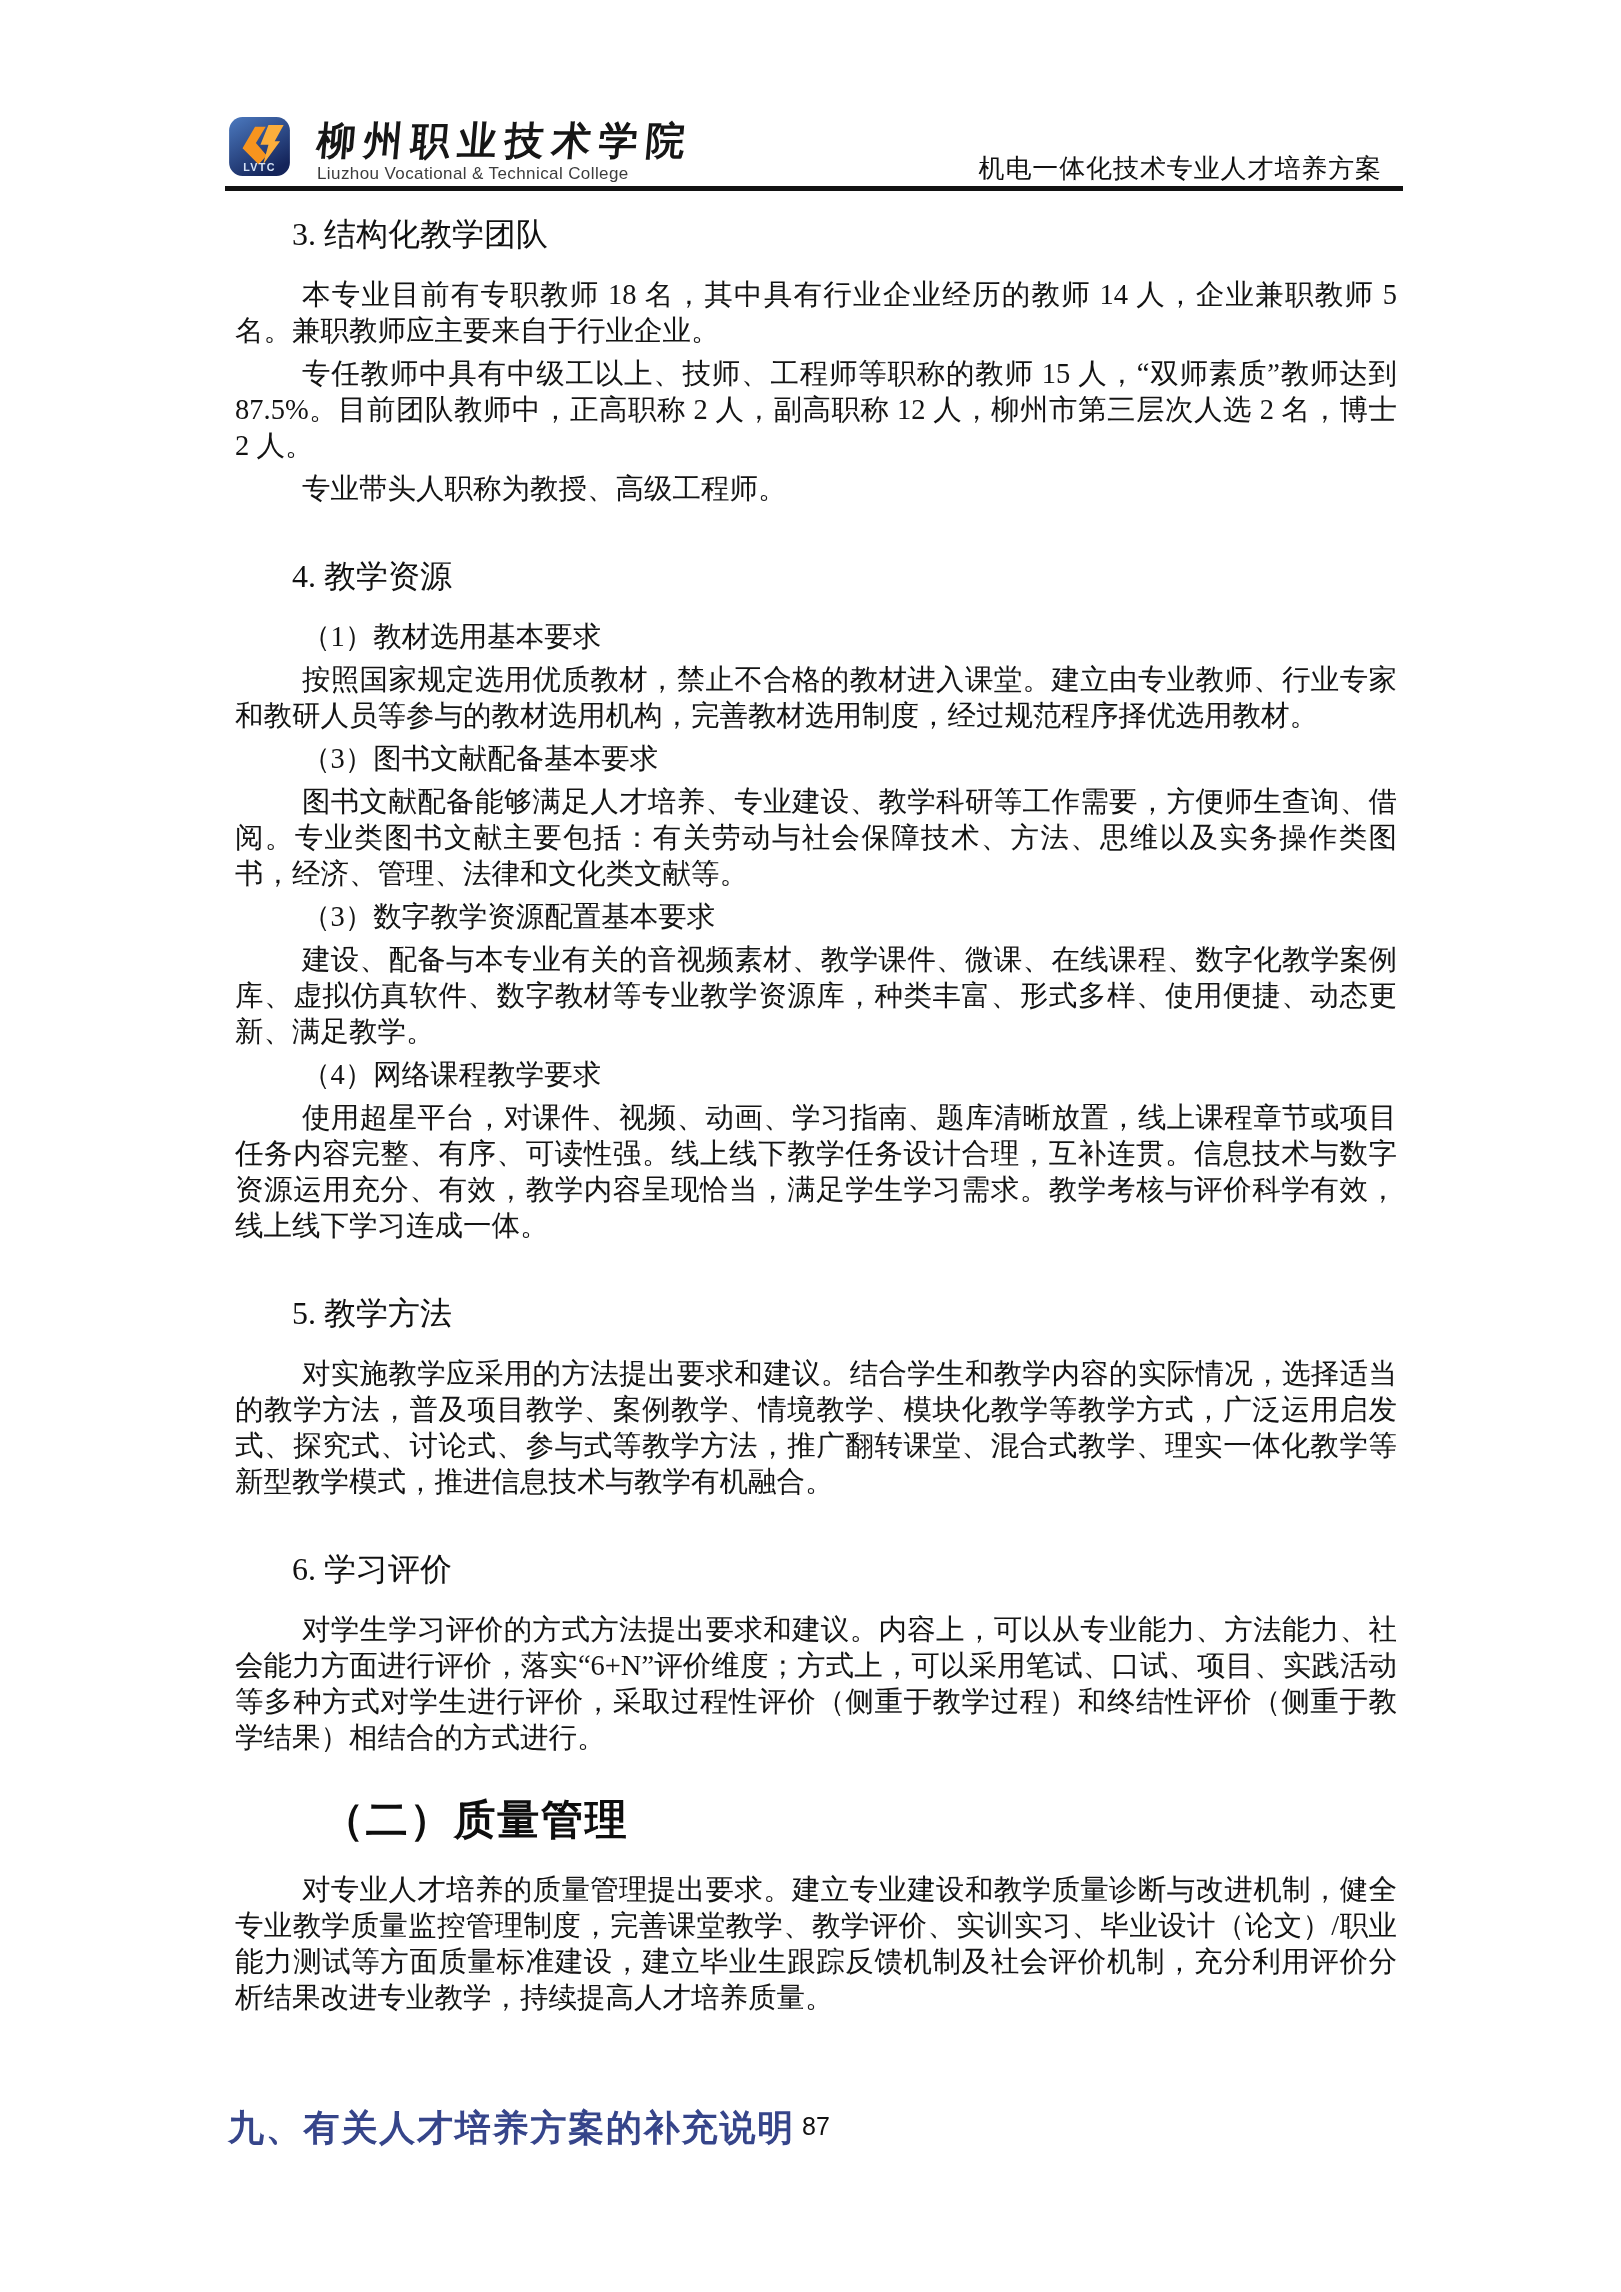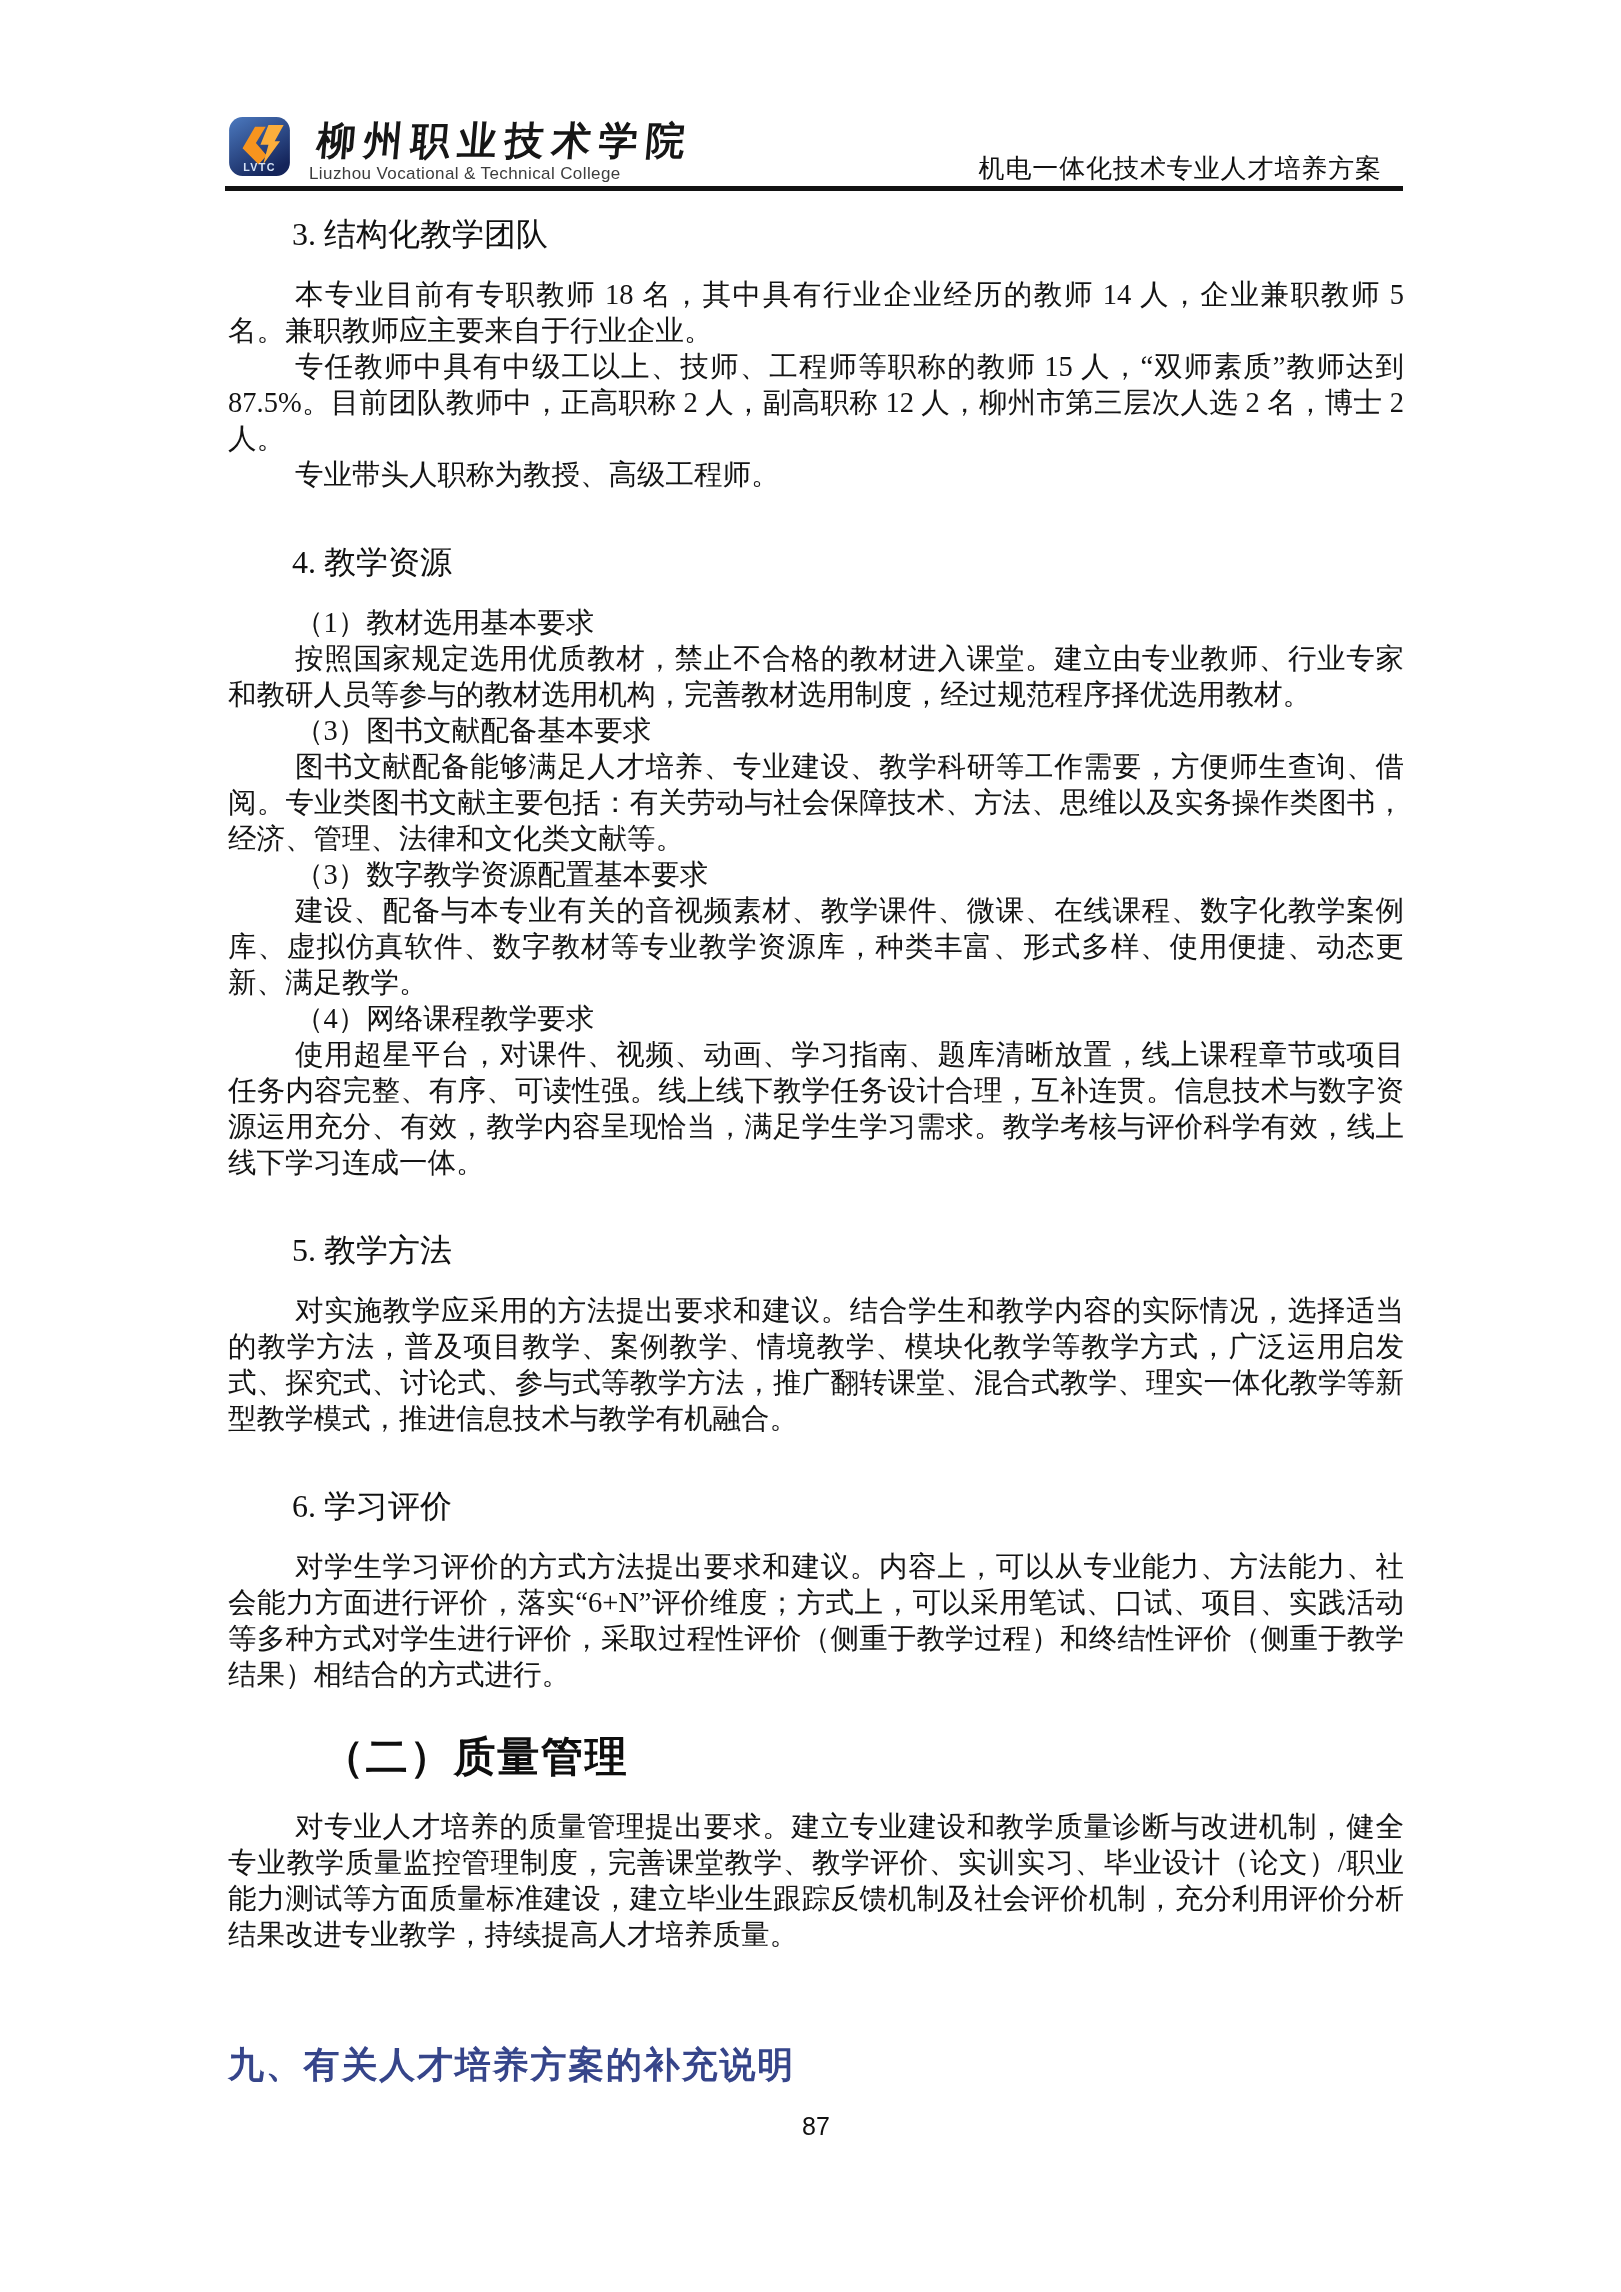--- a/index.html
+++ b/index.html
@@ -14,41 +14,41 @@
 
   
   .hdr-logo{position:absolute;left:229px;top:117px;width:61px;height:59px;}
   .hdr-cn{
     position:absolute;left:317px;top:114px;
     font-size:39px;font-weight:700;letter-spacing:8px;
     transform:skewX(-5deg);
     white-space:nowrap;color:#161616;
   }
   .hdr-en{
-    position:absolute;left:309px;top:164px;
+    position:absolute;left:317px;top:164px;
     font-family:"Liberation Sans","DejaVu Sans",sans-serif;
     font-size:17px;letter-spacing:0.4px;color:#3c3c3c;white-space:nowrap;
   }
   .hdr-title{
     position:absolute;right:240px;top:151px;
     font-size:26px;letter-spacing:0.9px;color:#111;white-space:nowrap;
   }
   .hdr-rule{
     position:absolute;left:225px;top:186px;width:1178px;height:4.5px;
     background:#121212;
   }
 
   
   .content{
     position:absolute;left:228px;top:200px;width:1176px;
     text-align:justify;
     text-justify:inter-ideograph;
   }
   .content p.body{
-    margin:0;
+    margin:7px;
     font-size:28.5px;line-height:36px;
     text-indent:2.35em;
     color:#141414;
   }
   .content h3.sec{
     margin:50px 0 23px 64px;
     font-size:32px;line-height:39px;font-weight:400;color:#111;
   }
   .content h3.sec.first{margin-top:15px;}
   .content h2.qm{

